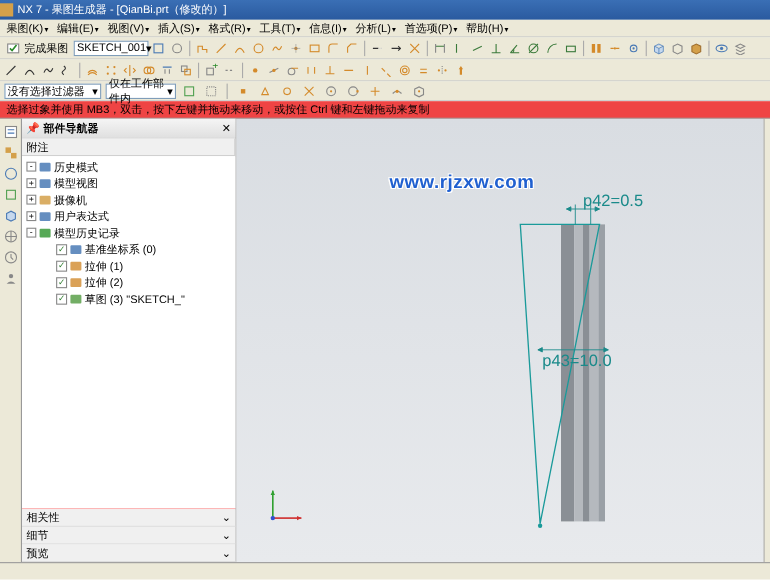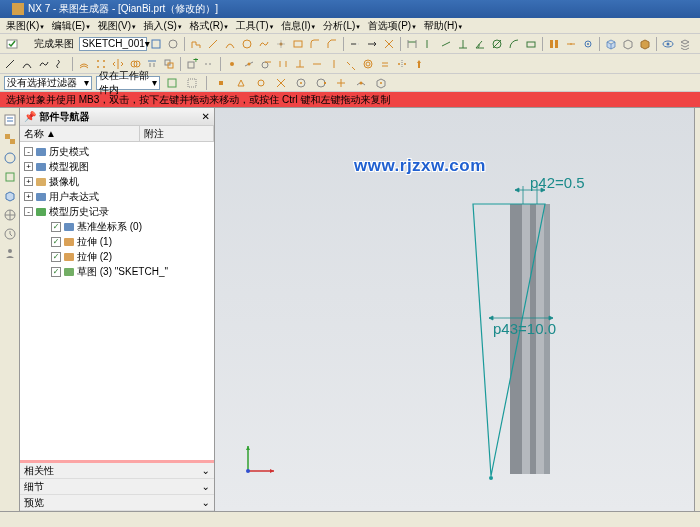--- a/index.html
+++ b/index.html
@@ -1,17 +1,17 @@
 <!DOCTYPE html>
 <html><head>
 <meta charset="utf-8">
 <style>
 * { margin: 0; padding: 0; box-sizing: border-box; font-family: "Microsoft YaHei", Arial, sans-serif; font-size: 10px; }
 body { width: 700px; height: 527px; background: #fff; overflow: hidden; position: relative; }
-.title-bar { background: linear-gradient(to bottom, #3a6fb5, #2a5a9f); color: #fff; height: 18px; display: flex; align-items: center; padding: 0 12px; }
+.title-bar { background: linear-gradient(to bottom, #3a6fb5, #2a5a9f); color: #fff; height: 18px; display: flex; align-items: center; padding: 0 0; }
 .title-icon { width: 12px; height: 12px; background: #d4a04a; margin-right: 4px; }
 .menu-bar { background: #ece9d8; height: 16px; display: flex; align-items: center; padding: 0 2px; border-bottom: 1px solid #ccc; }
 .menu-item { padding: 0 4px; cursor: pointer; }
 .menu-item .arrow { font-size: 7px; margin-left: 1px; }
 .toolbar { background: #ece9d8; height: 20px; display: flex; align-items: center; padding: 0 2px; border-bottom: 1px solid #ccc; gap: 1px; }
 .tool-btn { width: 16px; height: 16px; display: inline-flex; align-items: center; justify-content: center; cursor: pointer; border: 1px solid transparent; }
 .tool-sep { width: 1px; height: 14px; background: #aaa; margin: 0 2px; }
 .dropdown-field { background: #fff; border: 1px solid #7f9db9; height: 14px; padding: 0 2px; font-size: 9px; display: inline-flex; align-items: center; }
 .selection-bar { background: #ece9d8; height: 18px; display: flex; align-items: center; padding: 0 4px; border-bottom: 1px solid #ccc; gap: 4px; }
 .hint-bar { background: #ef4444; height: 16px; padding: 0 6px; display: flex; align-items: center; border-bottom: 1px solid #999; }
@@ -21,21 +21,21 @@
 .nav-panel { width: 195px; background: #fff; border-right: 1px solid #999; display: flex; flex-direction: column; }
 .nav-header { background: linear-gradient(to bottom, #f5f5f5, #e0e0e0); border-bottom: 1px solid #ccc; height: 18px; display: flex; align-items: center; padding: 0 4px; justify-content: space-between; }
 .nav-cols { display: flex; background: #f0f0f0; border-bottom: 1px solid #ccc; height: 16px; }
 .nav-col { padding: 0 4px; border-right: 1px solid #ccc; display: flex; align-items: center; }
 .tree { flex: 1; overflow: auto; background: #fff; padding: 2px; }
 .tree-item { display: flex; align-items: center; height: 15px; padding-left: 2px; gap: 2px; cursor: pointer; white-space: nowrap; }
 .tree-toggle { width: 9px; height: 9px; border: 1px solid #888; display: inline-flex; align-items: center; justify-content: center; font-size: 8px; line-height: 1; background: #fff; }
 .tree-spacer { width: 9px; display: inline-block; }
 .tree-icon { width: 12px; height: 12px; display: inline-flex; align-items: center; justify-content: center; }
 .chk { width: 10px; height: 10px; border: 1px solid #888; background: #fff; display: inline-flex; align-items: center; justify-content: center; font-size: 8px; color: #2a7a2a; }
-.nav-footer { border-top: 3px solid #fca5a5; }
+.nav-footer { border-top: 1px solid #fca5a5; }
 .nav-footer-row { height: 16px; background: #f0f0f0; border-bottom: 1px solid #ddd; display: flex; align-items: center; justify-content: space-between; padding: 0 4px; cursor: pointer; }
 .viewport { flex: 1; background: linear-gradient(to bottom, #d9dde2 0%, #e8eaed 100%); position: relative; }
 .right-strip { width: 6px; background: #ece9d8; border-left: 1px solid #999; }
 .bottom-strip { position: absolute; bottom: 0; left: 0; right: 0; height: 16px; background: #ece9d8; border-top: 1px solid #999; }
 .watermark { position: absolute; top: 48px; left: 95px; font-family: Arial; font-weight: bold; font-size: 17px; color: #2060d0; text-shadow: 1px 1px 0 #fff, -1px -1px 0 #fff, 1px -1px 0 #fff, -1px 1px 0 #fff; letter-spacing: 0.5px; margin-left: 44px; }
 .triad { position: absolute; bottom: 30px; left: 25px; }
 .geom { position: absolute; top: 78px; left: 230px; }
 .dim-label { position: absolute; color: #1a8a8a; font-size: 15px; font-family: Arial; }
 svg { display: block; }
 </style>
@@ -54,21 +54,21 @@
   <span class="menu-item"><span>插入(S)</span><span class="arrow">▾</span></span>
   <span class="menu-item"><span>格式(R)</span><span class="arrow">▾</span></span>
   <span class="menu-item"><span>工具(T)</span><span class="arrow">▾</span></span>
   <span class="menu-item"><span>信息(I)</span><span class="arrow">▾</span></span>
   <span class="menu-item"><span>分析(L)</span><span class="arrow">▾</span></span>
   <span class="menu-item"><span>首选项(P)</span><span class="arrow">▾</span></span>
   <span class="menu-item"><span>帮助(H)</span><span class="arrow">▾</span></span>
 </div>
 
 <div class="toolbar">
-  <span class="tool-btn" style="width:auto;padding:0 3px;gap:14px">
+  <span class="tool-btn" style="width:auto;padding:0 3px;gap:2px">
     <svg width="14" height="14">
         <rect x="1" y="3" width="10" height="8" fill="#fff" stroke="#888"></rect>
         <path d="M3 7l2 2 4-5" stroke="#2a8a2a" fill="none" stroke-width="1.5"></path>
       </svg>
     <span>完成果图</span>
   </span>
   <span class="dropdown-field" style="width:68px">
       <span>SKETCH_001</span>
       <span style="margin-left:auto">▾</span>
     </span>
@@ -512,24 +512,20 @@
 
   <div class="nav-panel">
     <div class="nav-header">
       <span style="display:flex;align-items:center;gap:3px">
         <span>📌</span>
         <span style="font-weight:bold">部件导航器</span>
       </span>
       <span style="cursor:pointer">✕</span>
     </div>
     <div class="nav-cols">
-      <div class="nav-col" style="width:120px">
-          <span>名称</span> 
-          <span style="margin-left:2px">▲</span>
-        </div>
       <div class="nav-col" style="flex:1">
           <span>附注</span>
         </div>
     </div>
     <div class="tree" id="nav-tree">
         <div class="tree-item" style="padding-left: 2px;">
           <span class="tree-toggle">-</span>
           <span class="tree-icon">
             <svg width="12" height="12">
               <rect x="1" y="2" width="10" height="8" fill="#4a7ab5" opacity="0.85" rx="1"></rect>

